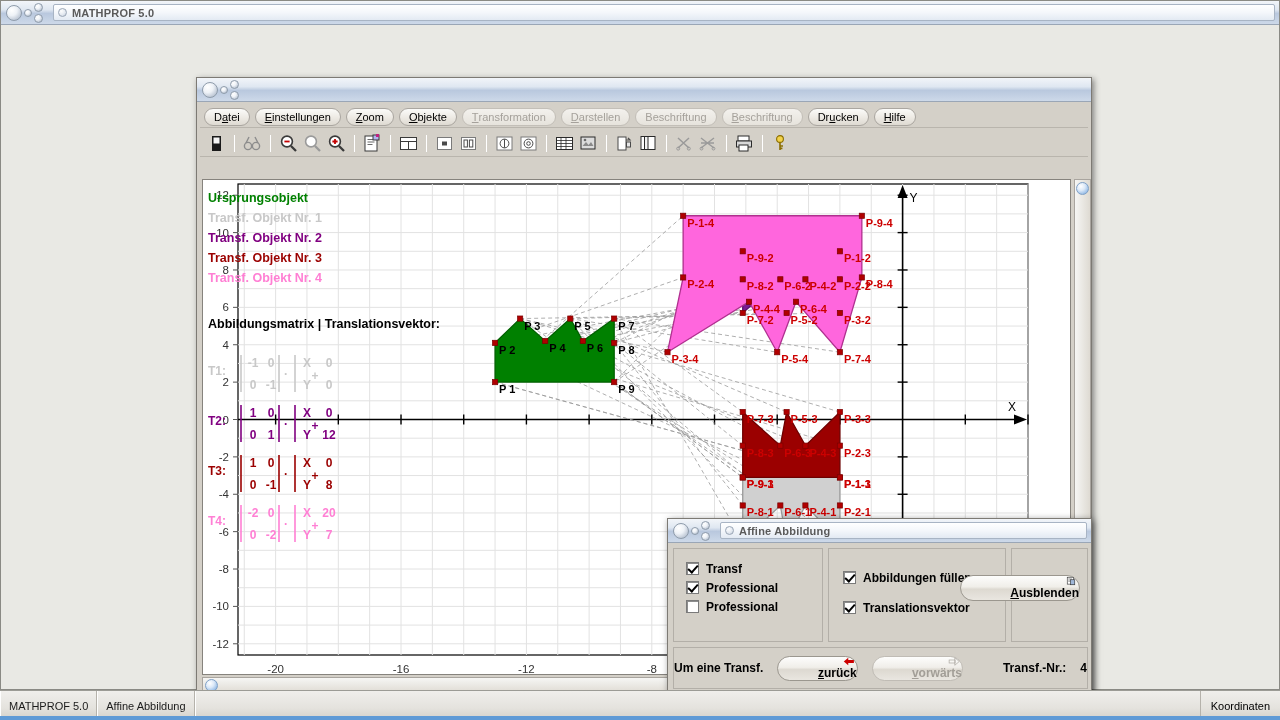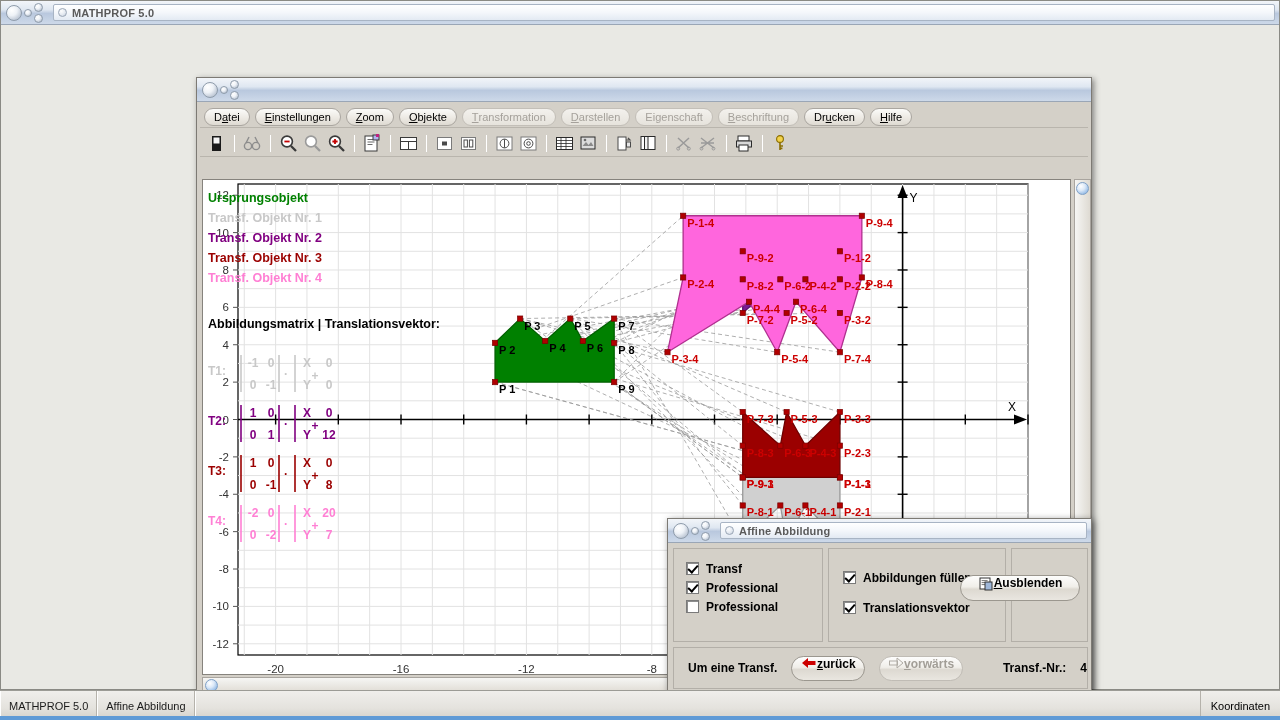--- a/index.html
+++ b/index.html
@@ -151,25 +151,26 @@
     box-shadow: inset 1px 1px 0 #8d8d8d;
     position: relative; flex: none;
   }
   .chkbox.on::after {
     content: ""; position: absolute; left: 3px; top: 0px;
     width: 4px; height: 8px; border: solid #000; border-width: 0 2px 2px 0;
     transform: rotate(42deg);
   }
   .chk-label { font-size: 12px; font-weight: bold; color: #000; white-space: nowrap; }
   .pill-btn {
-    display: flex; align-items: flex-start; justify-content: center; gap: 0;
+    display: flex; align-items: flex-end; justify-content: center; gap: 0;
     border: 1px solid #9b978f; border-radius: 13px;
     background: linear-gradient(to bottom,#fdfdfc 0%,#f0eee9 45%,#ddd9d1 55%,#e9e6e0 100%);
     font-size: 12px; font-weight: bold; color: #000;
     white-space: nowrap;
+    flex-direction: column;
   }
   .pill-btn.disabled { color: #a29e97; border-color: #c0bcb5; }
   .pill-btn u { text-decoration: underline; }
 
   
   #taskbar {
     position: absolute; left: 0; top: 690px; width: 1280px; height: 30px;
     background: linear-gradient(to bottom,#f0efec 0%,#e4e2dd 60%,#d3d0c9 100%);
     border-top: 1px solid #9c9c96;
     display: flex; align-items: stretch;
@@ -226,21 +227,21 @@
 
       <div id="mdi-client">
 
         <div id="menubar">
             <div class="menu-item">D<u>a</u>tei</div>
             <div class="menu-item"><u>E</u>instellungen</div>
             <div class="menu-item"><u>Z</u>oom</div>
             <div class="menu-item"><u>O</u>bjekte</div>
             <div class="menu-item disabled"><u>T</u>ransformation</div>
             <div class="menu-item disabled"><u>D</u>arstellen</div>
-            <div class="menu-item disabled">Eigenschaft</div>
+            <div class="menu-item disabled">Beschriftung</div>
             <div class="menu-item disabled"><u>B</u>eschriftung</div>
             <div class="menu-item">Dr<u>u</u>cken</div>
             <div class="menu-item"><u>H</u>ilfe</div>
           </div>
 
         <div id="toolbar">
             <div class="tb-btn">
               <svg width="21" height="21" viewBox="0 0 21 21">
                 <rect x="6" y="3" width="9" height="15" fill="#1a1a1a"></rect>
                 <rect x="7.5" y="4.5" width="6" height="6" fill="#f5f5f5"></rect>
@@ -798,21 +799,21 @@
               <div class="pill-btn" style="width: 120px; height: 26px;">
                 <svg width="16" height="16" viewBox="0 0 16 16">
                   <rect x="2" y="2" width="10" height="11" fill="#fff" stroke="#333"></rect>
                   <path d="M3.6 4.6h6M3.6 6.6h6M3.6 8.6h4" stroke="#777"></path>
                   <rect x="7" y="6" width="7" height="8" fill="#9fb7d8" stroke="#333"></rect>
                 </svg>
                 <span><u>A</u>usblenden</span>
               </div>
             </div>
         </div>
-        <div class="grp" id="grp-footer" style="left: 0px; top: 99px; width: 415px; height: 42px; display: flex; align-items: center; gap: 14px; padding-left: 14px;">
+        <div class="grp" id="grp-footer" style="left: 0px; top: 99px; width: 415px; height: 42px; display: flex; align-items: center; gap: 14px; ">
             <span class="chk-label">Um eine Transf.</span>
             <div class="pill-btn" style="width: 88px; height: 25px;">
               <svg width="16" height="12" viewBox="0 0 16 12">
                 <path d="M7 1 L1 6 L7 11 Z" fill="#cc0000"></path>
                 <rect x="6.5" y="4" width="8" height="4" fill="#cc0000"></rect>
               </svg>
               <span><u>z</u>urück</span>
             </div>
             <div class="pill-btn disabled" style="width: 100px; height: 25px;">
               <svg width="16" height="12" viewBox="0 0 16 12">

